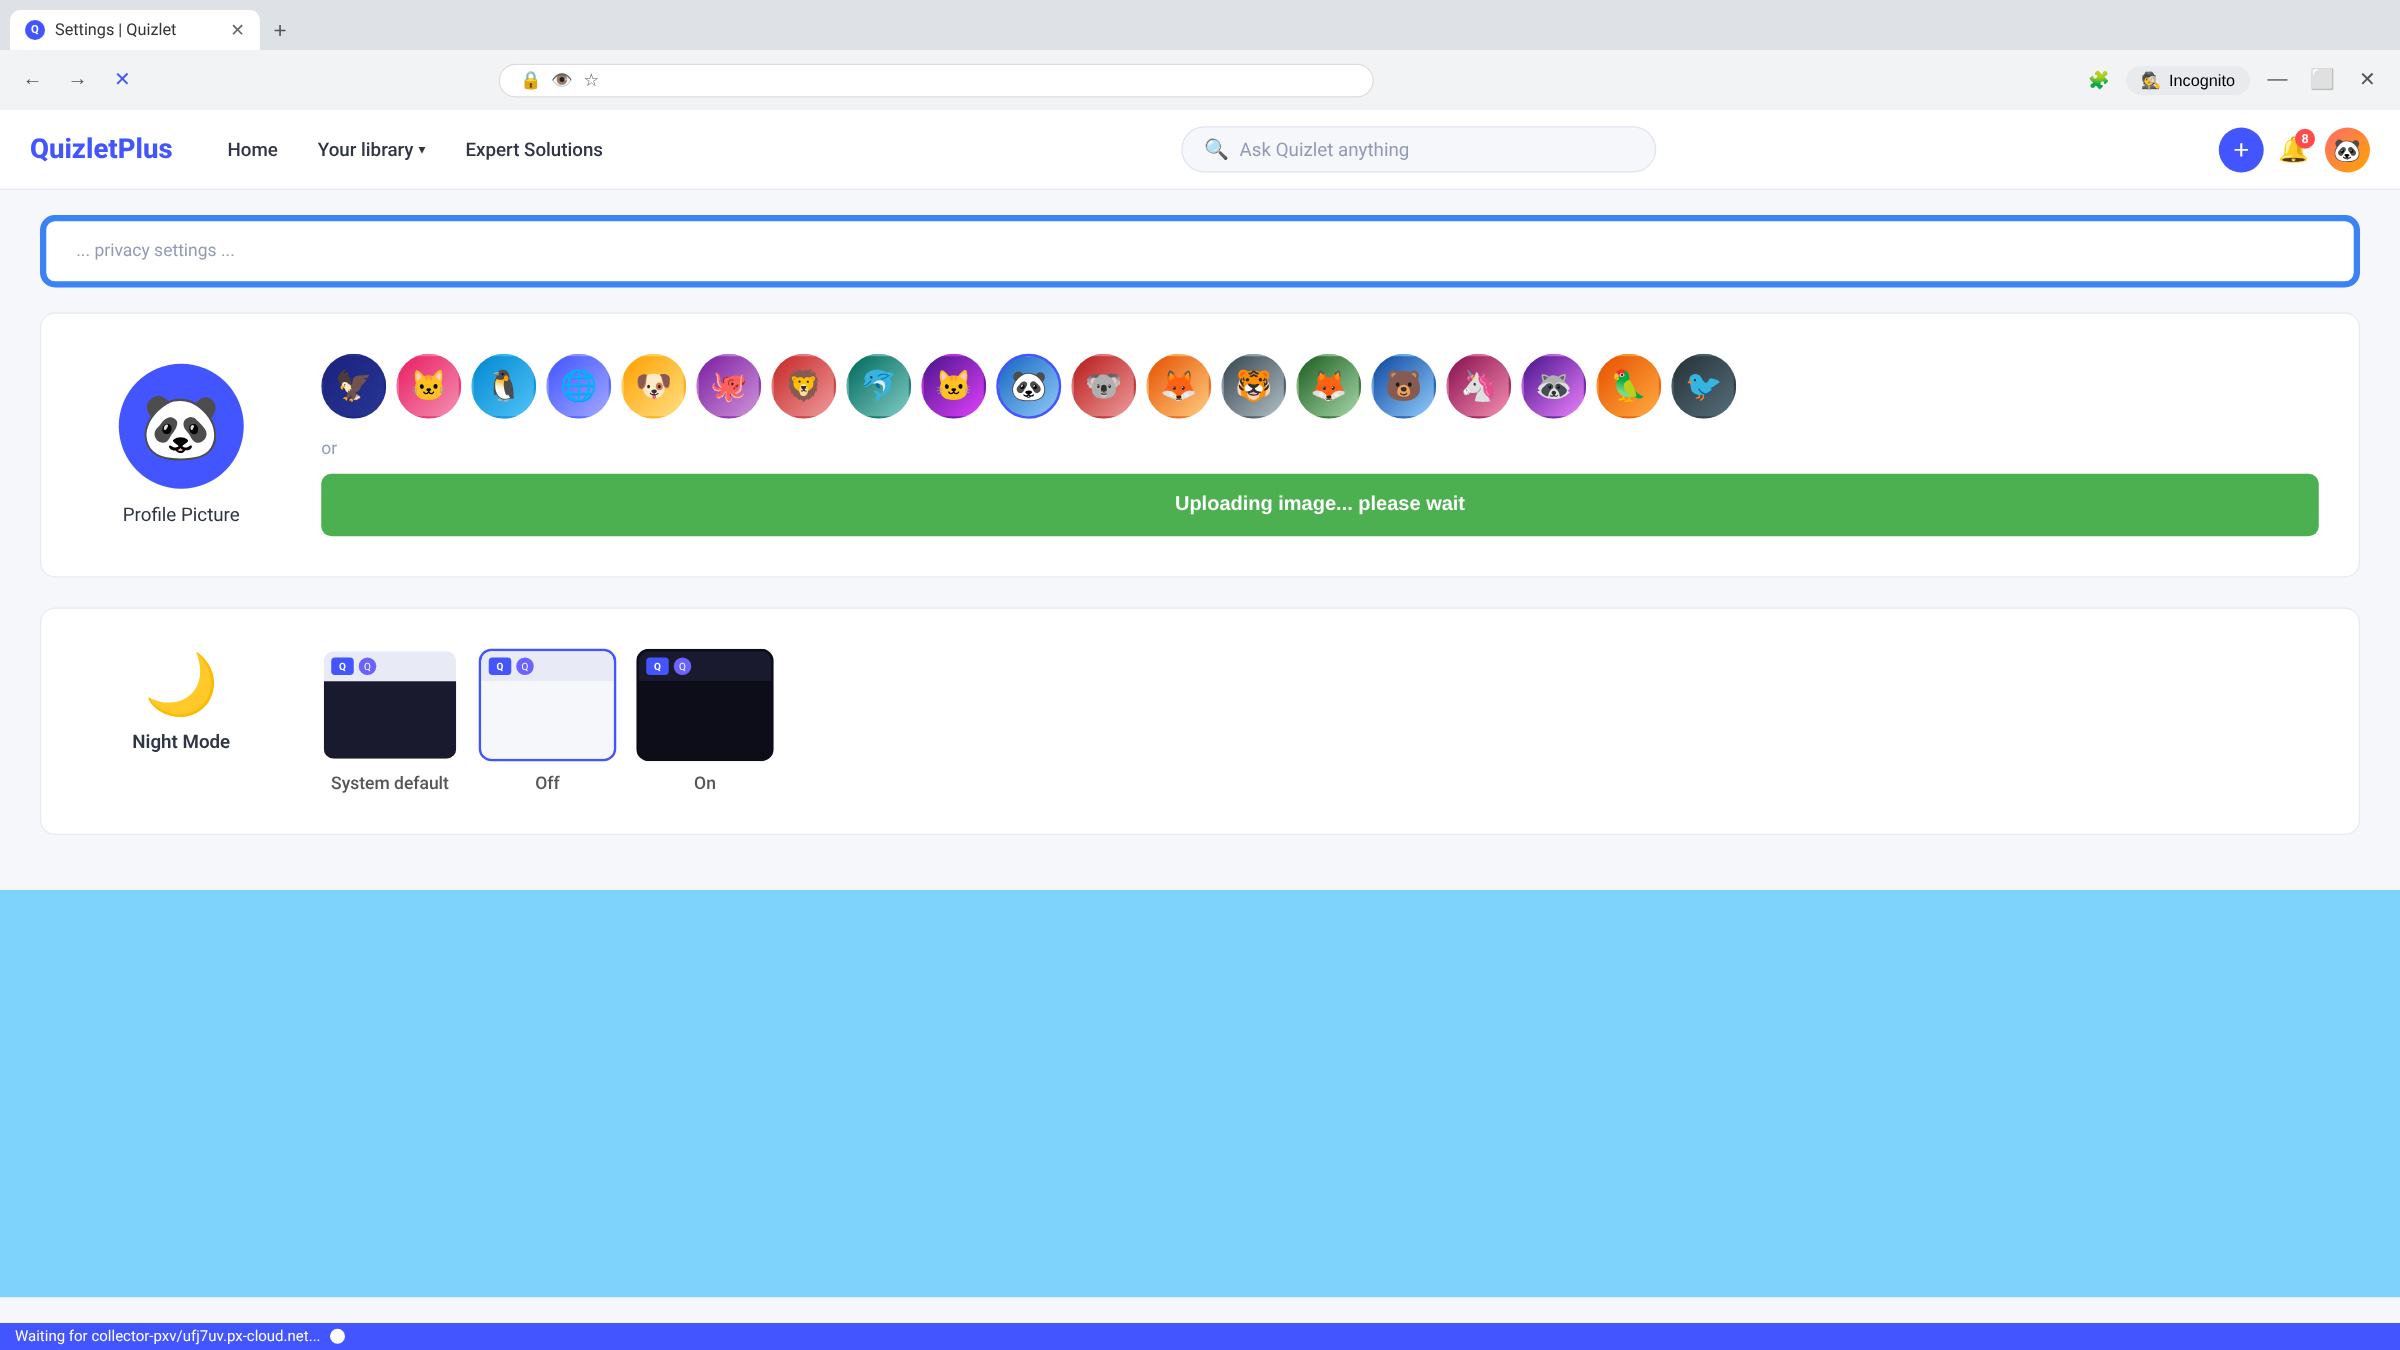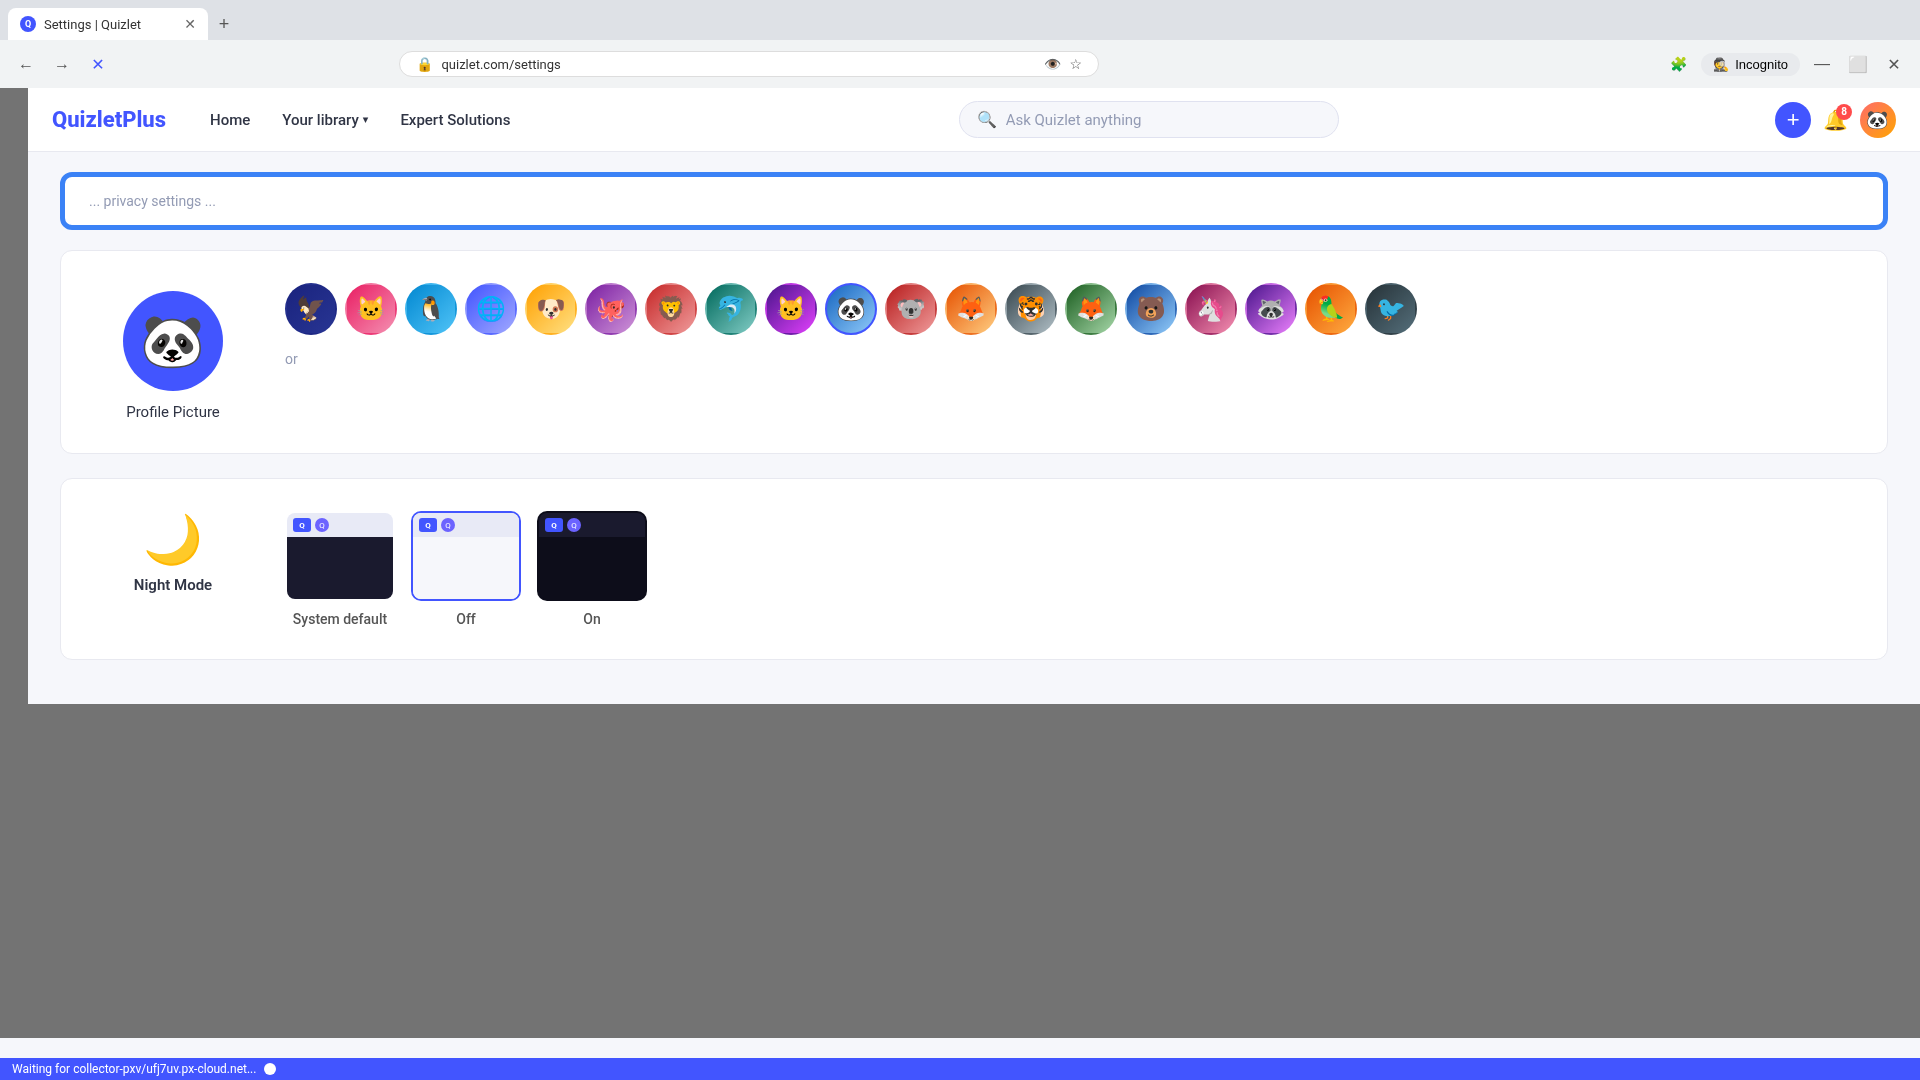--- a/index.html
+++ b/index.html
@@ -14,21 +14,21 @@
     .browser-tab-new { background: transparent; border: none; width: 32px; height: 32px; font-size: 18px; cursor: pointer; color: #555; display: flex; align-items: center; justify-content: center; }
     .browser-controls { display: flex; align-items: center; background: #f1f3f4; padding: 6px 12px; gap: 8px; height: 48px; }
     .nav-btn { background: none; border: none; cursor: pointer; color: #555; font-size: 16px; width: 28px; height: 28px; display: flex; align-items: center; justify-content: center; border-radius: 50%; }
     .address-bar { flex: 1; background: #fff; border: 1px solid #ddd; border-radius: 20px; padding: 4px 16px; font-size: 14px; color: #333; display: flex; align-items: center; gap: 8px; max-width: 700px; margin: 0 auto; }
     .address-bar-url { flex: 1; color: #333; font-size: 13px; }
     .browser-actions { display: flex; gap: 8px; margin-left: auto; align-items: center; }
     .browser-action-btn { background: none; border: none; cursor: pointer; color: #555; font-size: 16px; width: 28px; height: 28px; display: flex; align-items: center; justify-content: center; }
     .incognito-btn { background: #e8eaed; border: none; border-radius: 16px; padding: 4px 12px; font-size: 13px; cursor: pointer; display: flex; align-items: center; gap: 6px; }
 
     
-    .app-wrapper { background: #737373; min-height: 950px; position: relative; padding-left: 28px; }
+    .app-wrapper { background: #7dd3fc; min-height: 950px; position: relative; }
 
     
     .top-nav { display: flex; align-items: center; padding: 0 24px; height: 64px; background: #fff; border-bottom: 1px solid #e8e9f0; position: sticky; top: 0; z-index: 100; }
     .logo { font-size: 22px; font-weight: 800; color: #4255ff; margin-right: 32px; cursor: pointer; }
     .nav-links { display: flex; align-items: center; gap: 8px; }
     .nav-link { padding: 8px 12px; font-size: 15px; color: #303545; font-weight: 500; cursor: pointer; border-radius: 6px; display: flex; align-items: center; gap: 4px; }
     .nav-search { flex: 1; display: flex; justify-content: center; }
     .search-bar { display: flex; align-items: center; background: #f6f7fb; border: 1.5px solid #e0e2f0; border-radius: 24px; padding: 8px 18px; width: 380px; gap: 8px; cursor: pointer; }
     .search-bar-text { color: #939bb4; font-size: 15px; }
     .nav-actions { display: flex; align-items: center; gap: 12px; margin-left: auto; }
@@ -109,21 +109,20 @@
     </div>
     <button class="browser-tab-new">+</button>
   </div>
 
   <div class="browser-controls">
     <button class="nav-btn">←</button>
     <button class="nav-btn">→</button>
     <button class="nav-btn" style="color:#4255ff;">✕</button>
     <div class="address-bar">
       <span style="color:#555; font-size:14px;">🔒</span>
-      <span class="address-bar-url">quizlet.com/settings</span>
       <span style="color:#555; font-size:14px;">👁️</span>
       <span style="color:#555; font-size:14px;">☆</span>
     </div>
     <div class="browser-actions">
       <button class="browser-action-btn" style="font-size:14px;">🧩</button>
       <button class="incognito-btn">
         <span>🕵️</span>
         <span>Incognito</span>
       </button>
       <button class="browser-action-btn">—</button>
@@ -202,20 +201,21 @@
             <div class="avatar-option" style="background:linear-gradient(135deg,#0d47a1,#90caf9);">🐻</div>
             <div class="avatar-option" style="background:linear-gradient(135deg,#880e4f,#f48fb1);">🦄</div>
 
             <div class="avatar-option" style="background:linear-gradient(135deg,#4a148c,#ea80fc);">🦝</div>
             <div class="avatar-option" style="background:linear-gradient(135deg,#e65100,#ffab40);">🦜</div>
             <div class="avatar-option" style="background:linear-gradient(135deg,#263238,#546e7a);">🐦</div>
           </div>
 
           <div class="or-divider">or</div>
 
+          <button class="upload-btn">Uploading image... please wait</button>
         </div>
       </div>
     </div>
 
     <div class="settings-section">
       <div class="night-mode-layout">
 
         <div class="night-mode-left">
           <span class="moon-icon">🌙</span>
           <span class="night-mode-label">Night Mode</span>

